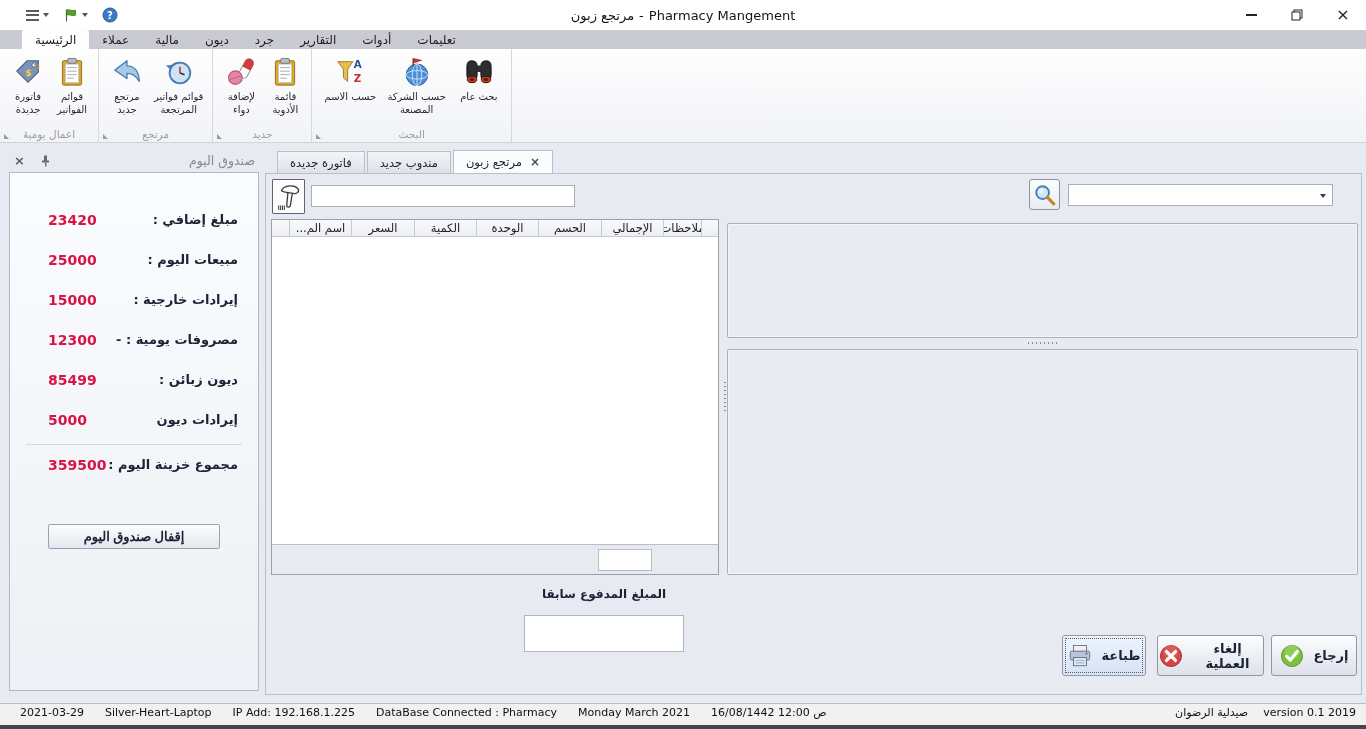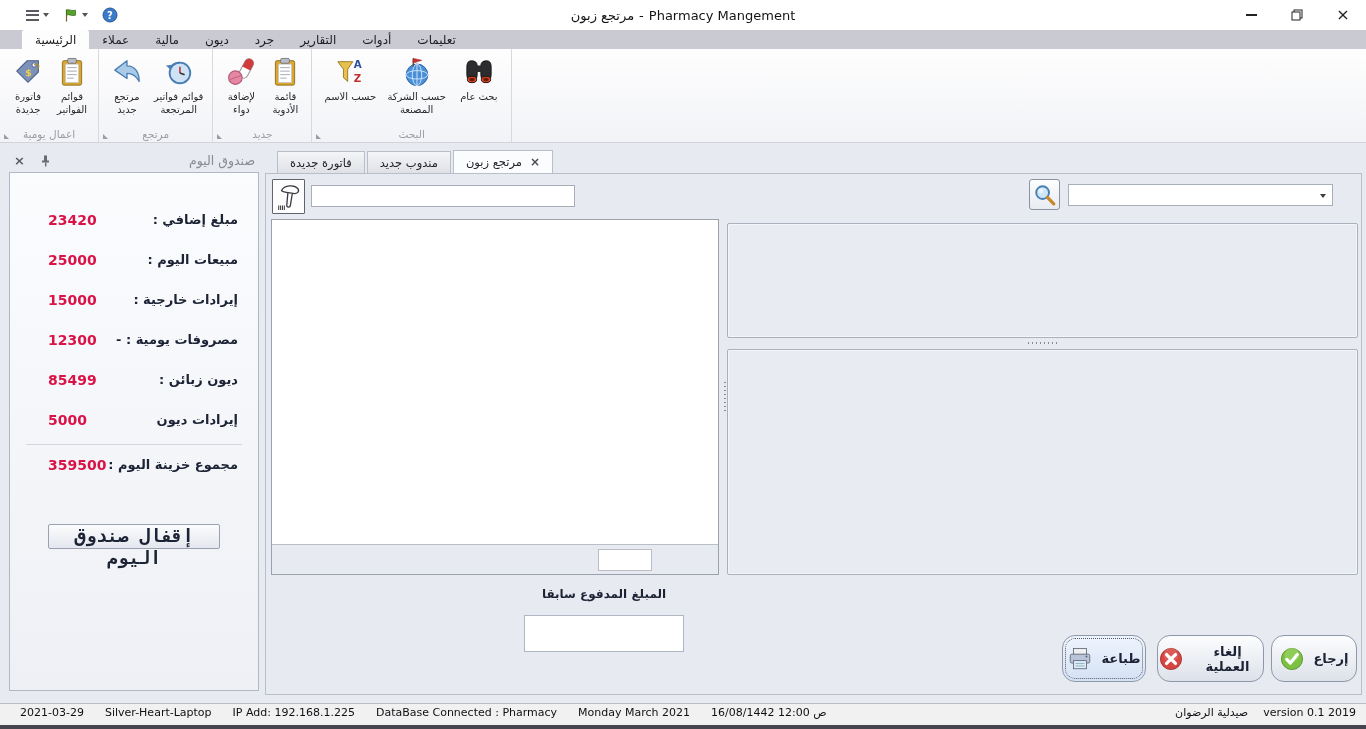--- a/index.html
+++ b/index.html
@@ -42,21 +42,21 @@
   .dock-header { height:21px; display:flex; align-items:center; gap:16px; padding:0 6px 0 10px; font-size:12.5px; color:#8a8a92; }
   .dock-title { margin-left:auto; direction:rtl; }
   .dock-x { color:#5a5a62; font-weight:bold; font-size:13px; }
   .dock-body { position:absolute; top:22px; left:5px; right:2px; bottom:4px; border:1px solid #b2b8c2; background:linear-gradient(#fbfcfe,#eef0f5); }
   .cash-rows { display:flex; flex-direction:column; gap:19px; padding-top:36px; }
   .cash-row { direction:rtl; display:flex; justify-content:space-between; align-items:center; padding-right:20px; padding-left:38px; height:21px; }
   .cash-label { font-size:13px; font-weight:bold; color:#1c2335; }
   .cash-value { font-size:14px; font-weight:bold; color:#da1347; direction:ltr; }
   .cash-sep { border:none; border-top:1px solid #d4d7de; margin:14px 16px 0 16px; }
   .cash-total { margin-top:9px; }
-  .close-day-btn { display:block; margin:49px auto 0 auto; width:172px; height:25px; background:linear-gradient(#fbfcfd,#e4e7ee); border:1px solid #9aa2b2; border-radius:2px; font-family:Liberation Mono, monospace; font-size:18px; font-weight:bold; color:#1c2335; }
+  .close-day-btn { display:block; margin:49px auto 0 auto; width:172px; height:25px; background:linear-gradient(#fbfcfd,#e4e7ee); border:1px solid #9aa2b2; border-radius:2px; font-family:Liberation Serif, serif; font-size:13px; font-weight:bold; color:#1c2335; }
 
   
   .main { position:absolute; left:265px; top:7px; right:4px; bottom:8px; }
   .doc-tabs { height:23px; display:flex; align-items:flex-end; padding-left:12px; font-size:11.5px; }
   .doc-tab { height:22px; display:flex; align-items:center; gap:8px; padding:0 12px; background:linear-gradient(#f4f5f7,#dfe1e7); border:1px solid #b9bec8; border-bottom:none; margin-right:2px; color:#24242a; direction:rtl; }
   .doc-tab.active { background:#fbfcfd; height:23px; position:relative; z-index:2; }
   .doc-tab .tab-x { font-weight:bold; color:#4a4a52; font-size:12px; }
   .doc-body { position:absolute; top:23px; left:0; right:0; bottom:0; border:1px solid #b9bec8; background:#e8eaf1; }
 
   
@@ -88,21 +88,21 @@
   .vsplit { position:absolute; left:455px; top:45px; bottom:119px; width:8px; }
   .vsplit .dots { position:absolute; left:3px; top:50%; margin-top:-15px; width:2px; height:30px; background:repeating-linear-gradient(to bottom,#8a8a92 0 1px,transparent 1px 4px); }
   .right-top { position:absolute; left:461px; right:3px; top:49px; height:115px; border:1px solid #aab0bc; border-radius:2px; background:#e9ebf2; box-shadow:inset 0 0 0 1px #f4f5f9; }
   .hsplit { position:absolute; left:461px; right:3px; top:164px; height:11px; }
   .hsplit .dots { position:absolute; left:50%; top:4px; margin-left:-15px; width:30px; height:2px; background:repeating-linear-gradient(to right,#8a8a92 0 1px,transparent 1px 4px); }
   .right-bottom { position:absolute; left:461px; right:3px; top:175px; bottom:119px; border:1px solid #aab0bc; border-radius:2px; background:#e9ebf2; box-shadow:inset 0 0 0 1px #f4f5f9; }
 
   
   .paid-label { position:absolute; left:258px; top:413px; width:160px; text-align:center; font-size:12px; font-weight:bold; color:#1c2335; direction:rtl; }
   .paid-input { position:absolute; left:258px; top:441px; width:160px; height:37px; border:1px solid #b0b6c2; background:#fff; font-family:inherit; font-size:13px; padding:0 6px; }
-  .action-btn { position:absolute; top:461px; height:47px; background:linear-gradient(#fcfdfe,#dde1ea); border:1px solid #8e98a8; border-radius:13px; display:flex; align-items:center; justify-content:center; gap:8px; font-family:inherit; font-size:13px; font-weight:bold; color:#1c2335; direction:ltr; }
+  .action-btn { position:absolute; top:461px; height:41px; background:linear-gradient(#fcfdfe,#dde1ea); border:1px solid #8e98a8; border-radius:3px; display:flex; align-items:center; justify-content:center; gap:8px; font-family:inherit; font-size:13px; font-weight:bold; color:#1c2335; direction:ltr; }
   .btn-print { right:215px; width:84px; outline:1px dotted #5a5a64; outline-offset:-4px; background:linear-gradient(#eef4fd,#d5e2f4); }
   .btn-cancel { right:97px; width:107px;margin-left:34px; }
   .btn-return { right:4px; width:86px; }
 
   
   .statusbar { position:absolute; left:0; right:0; bottom:4px; height:22px; background:#f1f1f2; border-top:1px solid #bcbcc2; display:flex; align-items:center; gap:21px; padding:0 10px 4px 20px; font-size:11px; color:#101014; }
   .sb-right { margin-left:auto; display:flex; align-items:center; gap:15px; }
   .bottom-edge { position:absolute; left:0; right:0; bottom:0; height:4px; background:#45454d; }
 
   svg { display:block; }
@@ -409,20 +409,31 @@
                 </svg>
             </span>
           </button>
           <div class="search-combo">
             <span></span>
             <span class="combo-arrow"></span>
           </div>
         </div>
 
         <div class="grid-panel">
+          <div class="grid-header">
+            <span class="gh"></span>
+            <span class="gh">اسم الم...</span>
+            <span class="gh">السعر</span>
+            <span class="gh">الكمية</span>
+            <span class="gh">الوحدة</span>
+            <span class="gh">الحسم</span>
+            <span class="gh">الإجمالي</span>
+            <span class="gh">ملاحظات</span>
+            <span class="gh gh-gutter"></span>
+          </div>
           <div class="grid-body"></div>
           <div class="grid-footer">
             <input value="" style="">
           </div>
         </div>
 
         <div class="vsplit">
             <span class="dots"></span>
           </div>
         <div class="right-top"></div>

